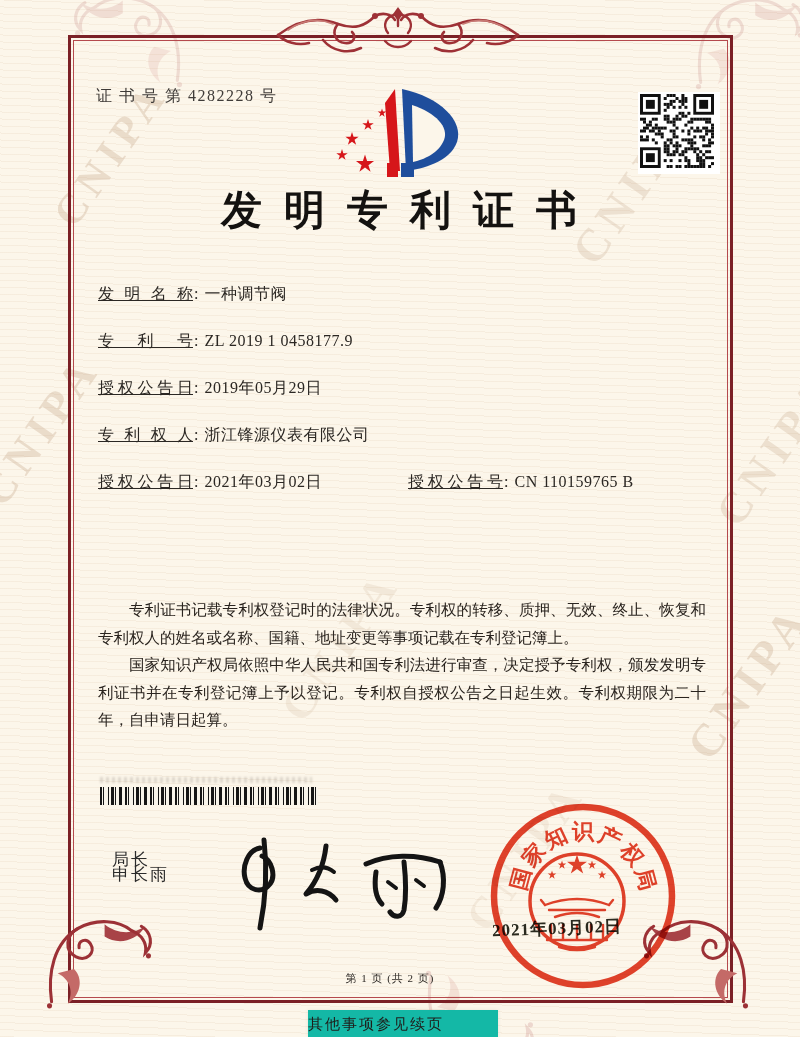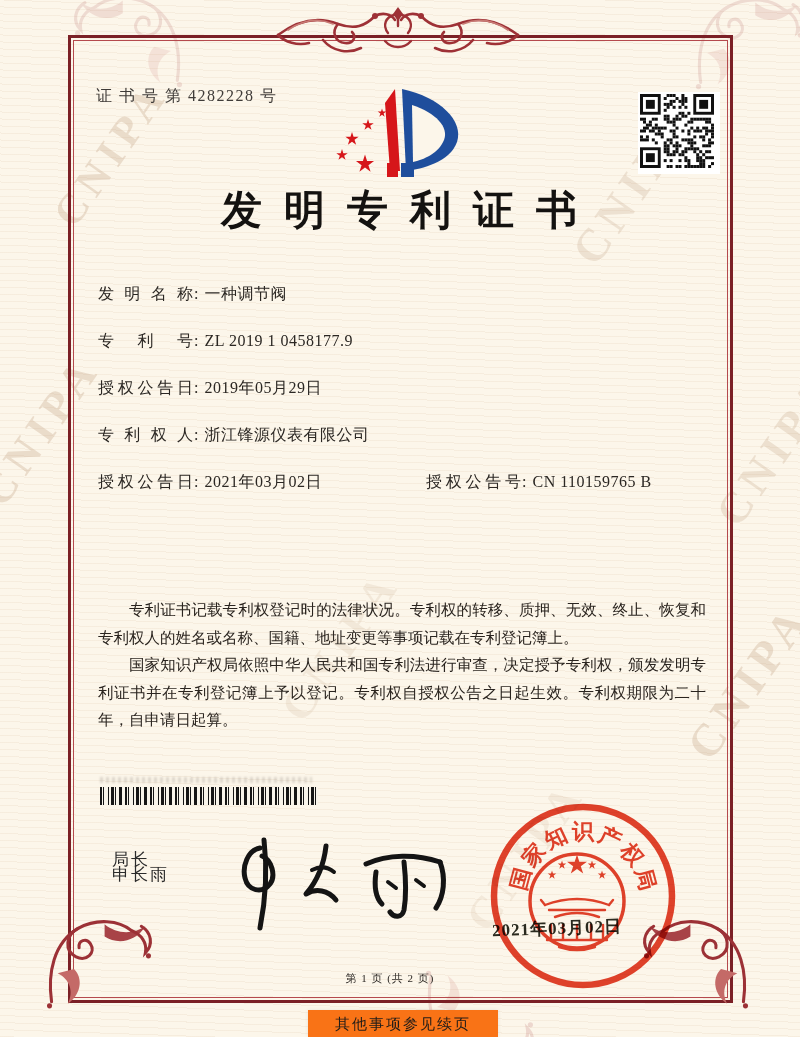--- a/index.html
+++ b/index.html
@@ -48,24 +48,24 @@
     background:#fff; padding:2px;
   }
   .title{
     position:absolute; left:0; top:183px; width:800px; text-align:center;
     font-size:41px; font-weight:bold; letter-spacing:22px; padding-left:20px;
     box-sizing:border-box; color:#141210;
   }
   
   .fields{position:absolute; left:98px; top:282px; width:612px; font-size:16px; color:#2b2723;}
   .frow{position:relative; height:24px; line-height:24px; margin-bottom:23px; white-space:nowrap;}
-  .lbl{display:inline-block; width:95px; text-align:justify; text-align-last:justify; vertical-align:top;}
+  .lbl{display:inline-block; width:95px; text-align:justify; text-align-last:justify; vertical-align:top;text-decoration:underline;}
   .colon{display:inline-block; margin:0 2px 0 1px;}
   .val{letter-spacing:.5px;}
-  .pair2{position:absolute; left:328px; top:0;}
+  .pair2{position:absolute; left:310px; top:0;}
   
   .bodytext{
     position:absolute; left:98px; top:596px; width:608px;
     font-size:15.5px; line-height:27.5px; color:#2a241f; text-align:justify;
   }
   .bodytext p{margin:0; text-indent:2em;}
   
   .ghostline{
     position:absolute; left:100px; top:777px; width:212px; height:6px;
     background:repeating-linear-gradient(90deg, rgba(125,115,105,.25) 0 3px, transparent 3px 6px);
@@ -93,21 +93,21 @@
     font-size:17px; font-weight:bold; letter-spacing:1px; color:#2a2b21;
     transform:rotate(-2deg); mix-blend-mode:multiply; white-space:nowrap;
   }
   
   .pageinfo{
     position:absolute; left:0; top:971px; width:780px; text-align:center;
     font-size:11px; letter-spacing:1px; color:#2e2a26;
   }
   .notebox{
     position:absolute; left:308px; top:1010px; width:190px; height:27px;
-    background:#f97316; text-align:center; line-height:28px;
+    background:#14b8a6; text-align:left; line-height:28px;
     font-size:15px; letter-spacing:2px; color:#1f1c19;
     box-shadow:0 0 4px rgba(0,0,0,.08);
   }
 </style>
 </head>
 <body>
 
 <div class="page">
 
   <span class="wm w1">CNIPA</span>

